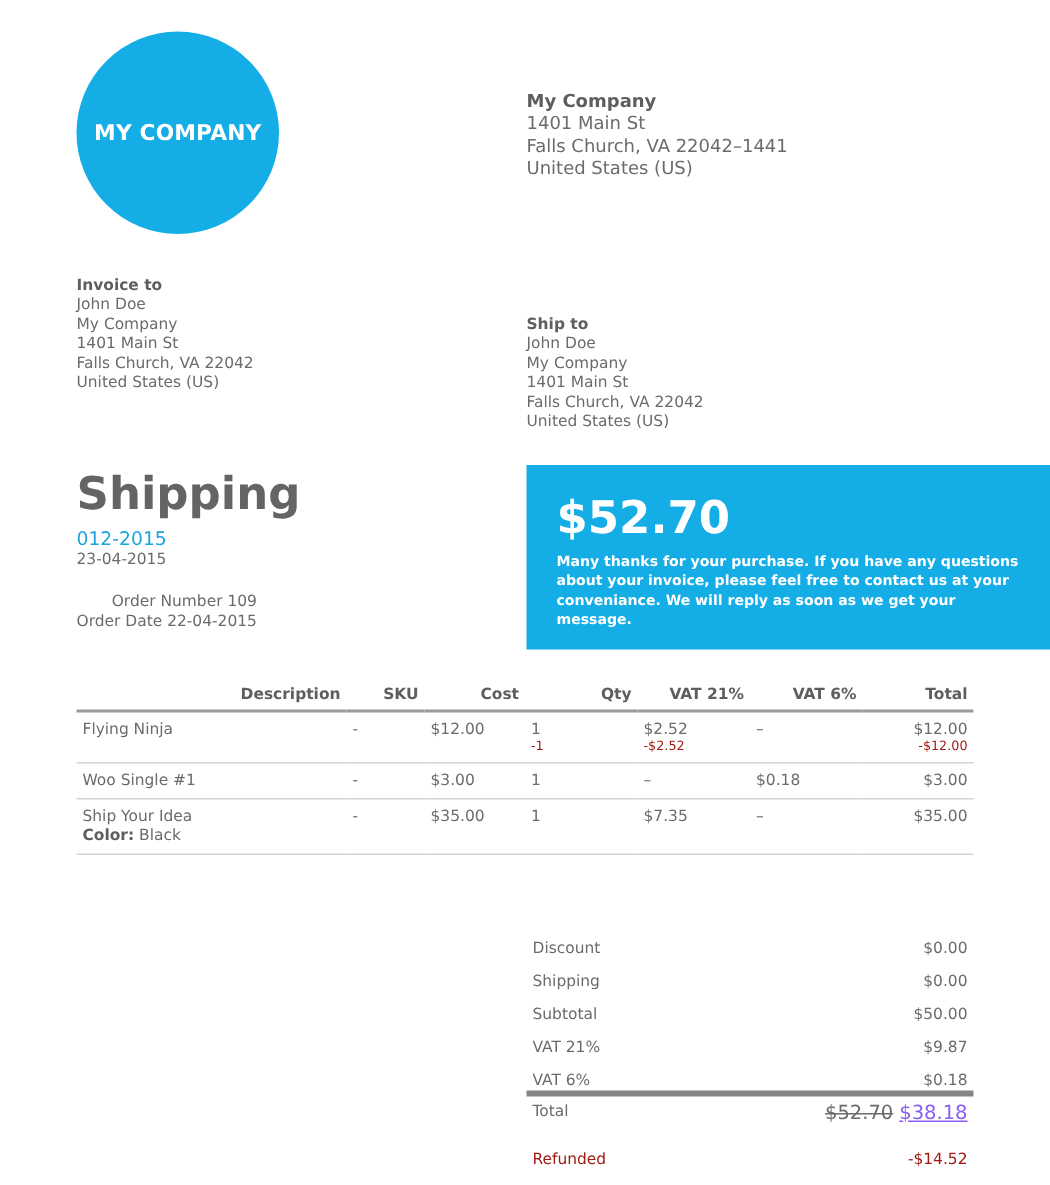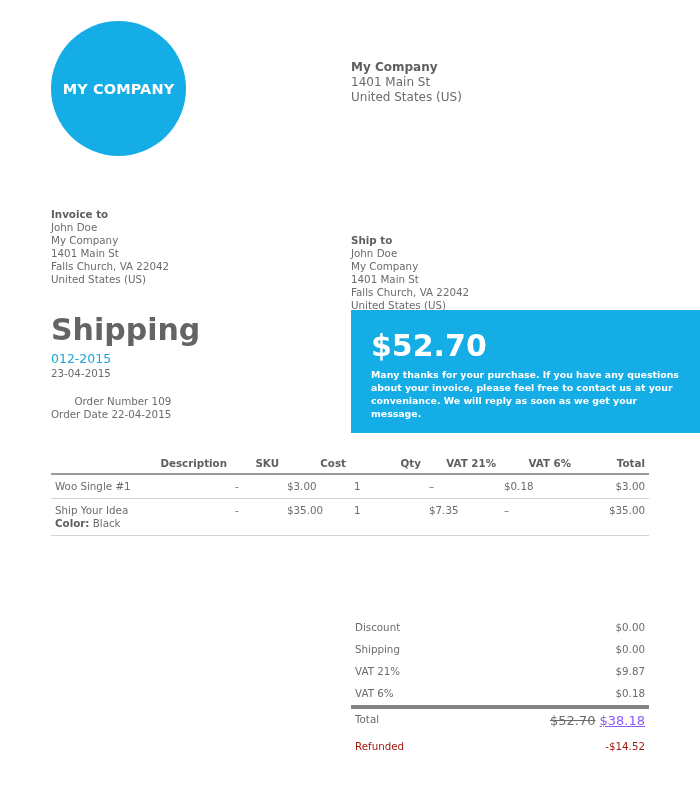--- a/index.html
+++ b/index.html
@@ -9,21 +9,21 @@
     .logo {
       position: absolute; left: 51px; top: 21px; width: 135px; height: 135px;
       border-radius: 50%; background: #14ade6;
       display: flex; align-items: center; justify-content: center;
     }
     .logo span { color: #fff; font-weight: bold; font-size: 14.5px; letter-spacing: 0.1px; }
 
     .company { position: absolute; left: 351px; top: 60px; font-size: 12px; line-height: 15px; color: #6b6b6b; }
     .company .name { font-weight: bold; color: #5e5e5e; }
 
-    .addr { position: absolute; top: 208px; font-size: 10.3px; line-height: 13px; color: #6b6b6b; }
+    .addr { position: absolute; top: 184px; font-size: 10.3px; line-height: 13px; color: #6b6b6b; }
     .addr .lbl { font-weight: bold; color: #5e5e5e; }
     .addr.bill { left: 51px; }
     .addr.ship { left: 351px; margin-top: 26px; }
 
     .inv-title { position: absolute; left: 51px; top: 310px; font-size: 30px; font-weight: bold; color: #646464; line-height: 40px; }
     .inv-num { position: absolute; left: 51px; top: 351px; font-size: 12.5px; color: #1aa6dd; line-height: 15px; }
     .inv-date { position: absolute; left: 51px; top: 367px; font-size: 10.3px; color: #6b6b6b; line-height: 13px; }
     .order { position: absolute; left: 51px; top: 395px; font-size: 10.3px; line-height: 13px; color: #6b6b6b; text-align: right; }
 
     .amount-box {
@@ -42,37 +42,38 @@
       border-bottom: 2px solid #9a9a9a; padding: 0 4px; vertical-align: middle;
     }
     table.items td {
       padding: 5px 4px 5px 4px; vertical-align: top; border-bottom: 1px solid #d4d4d4; line-height: 13px;
     }
     table.items .r { text-align: right; }
     .neg { color: #a11a12; font-size: 8.5px; line-height: 10px; display: block; }
     .meta-lbl { font-weight: bold; color: #5e5e5e; }
 
     .totals { position: absolute; left: 351px; top: 616px; width: 298px; font-size: 10.3px; color: #6b6b6b; }
-    .totals .row { display: flex; justify-content: space-between; height: 22px; align-items: center; padding: 0 4px; }
+    .totals .row { display: flex; justify-content: space-between; height: 22px; align-items: flex-end; padding: 0 4px; }
     .totals .sep { height: 4px; background: #858585; margin-top: 1px; }
     .totals .total-row { height: 26px; align-items: flex-start; padding-top: 4px; }
     .strike { text-decoration: line-through; color: #6b6b6b; font-size: 13px; }
     .newtotal { color: #8b5cf6; text-decoration: underline; font-size: 13px; margin-left: 4px; }
     .refunded { color: #a11a12; }
   </style>
 </head>
 <body>
 
 <div class="logo">
   <span>MY COMPANY</span>
 </div>
 
 <div class="company">
   <div class="name">My Company</div>
   <div>1401 Main St</div>
+  <div>Falls Church, VA 22042–1441</div>
   <div>United States (US)</div>
 </div>
 
 <div class="addr bill">
   <div class="lbl">Invoice to</div>
   <div>John Doe</div>
   <div>My Company</div>
   <div>1401 Main St</div>
   <div>Falls Church, VA 22042</div>
   <div>United States (US)</div>
@@ -116,20 +117,38 @@
       <th>SKU</th>
       <th>Cost</th>
       <th>Qty</th>
       <th>VAT 21%</th>
       <th>VAT 6%</th>
       <th class="r">Total</th>
     </tr>
   </thead>
   <tbody>
     <tr>
+      <td>Flying Ninja</td>
+      <td>-</td>
+      <td>$12.00</td>
+      <td>
+        <span>1</span>
+        <span class="neg">-1</span>
+      </td>
+      <td>
+        <span>$2.52</span>
+        <span class="neg">-$2.52</span>
+      </td>
+      <td>–</td>
+      <td class="r">
+        <span>$12.00</span>
+        <span class="neg">-$12.00</span>
+      </td>
+    </tr>
+    <tr>
       <td>Woo Single #1</td>
       <td>-</td>
       <td>$3.00</td>
       <td>1</td>
       <td>–</td>
       <td>$0.18</td>
       <td class="r">$3.00</td>
     </tr>
     <tr>
       <td>
@@ -149,20 +168,24 @@
 <div class="totals">
   <div class="row">
     <span>Discount</span>
     <span>$0.00</span>
   </div>
   <div class="row">
     <span>Shipping</span>
     <span>$0.00</span>
   </div>
   <div class="row">
+    <span>Subtotal</span>
+    <span>$50.00</span>
+  </div>
+  <div class="row">
     <span>VAT 21%</span>
     <span>$9.87</span>
   </div>
   <div class="row">
     <span>VAT 6%</span>
     <span>$0.18</span>
   </div>
   <div class="sep"></div>
   <div class="row total-row">
     <span>Total</span>

